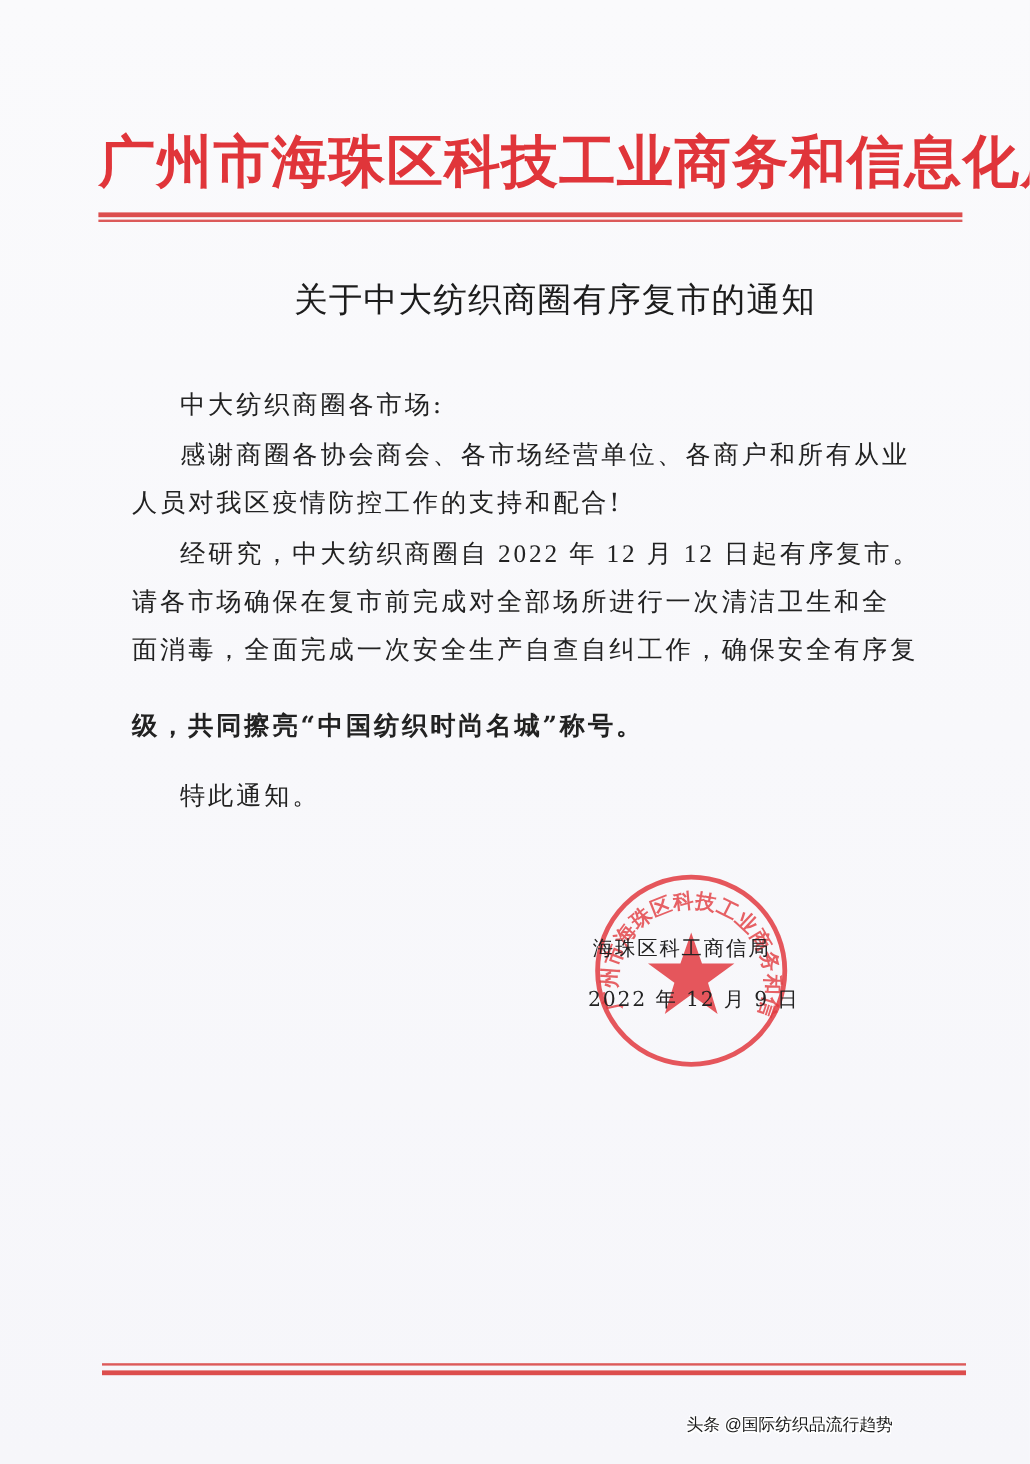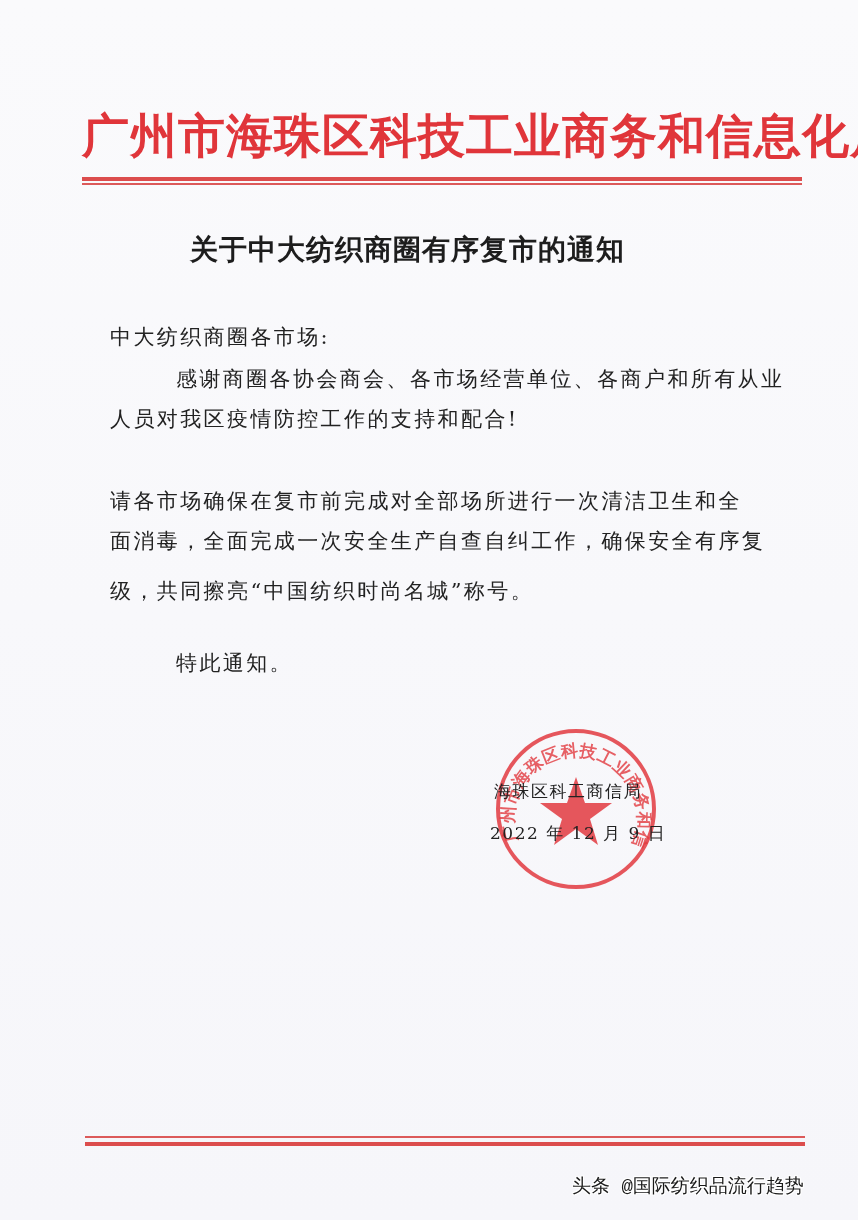--- a/index.html
+++ b/index.html
@@ -11,58 +11,59 @@
   .page { position: absolute; left: 0; top: 0; width: 858px; height: 1220px; background: linear-gradient(#fafafc, #f6f6fa); }
   .agency-header {
     position: absolute; left: 82px; top: 108px; width: 720px; height: 56px;
     color: #e0353a; font-weight: bold; font-size: 47px; line-height: 56px;
     letter-spacing: 1px; white-space: nowrap; text-align: justify;
     font-family: "DejaVu Serif", serif;
   }
   .rule-thick { position: absolute; left: 82px; width: 720px; height: 4px; background: #dc4d4d; }
   .rule-thin { position: absolute; left: 82px; width: 720px; height: 2px; background: #dc5a5a; }
   .doc-title {
-    position: absolute; left: 190px; top: 228px; width: 490px; text-align: left;
-    font-size: 28px; line-height: 44px; font-weight: bold; color: #1d1d1d; white-space: nowrap;
+    position: absolute; left: 190px; top: 228px; width: 490px; text-align: right;
+    font-size: 28px; line-height: 44px; font-weight: normal; color: #1d1d1d; white-space: nowrap;
     letter-spacing: 1px;
   }
   .body-line {
     position: absolute; left: 110px; font-size: 21px; line-height: 30px; color: #222;
     white-space: nowrap; letter-spacing: 2.4px; font-family: "DejaVu Serif", serif;
   }
-  .indent { left: 176px; font-family: Liberation Serif, serif; }
+  .indent { left: 150px; font-family: Liberation Serif, serif; }
   .seal {
     position: absolute; left: 490px; top: 725px; width: 172px; height: 168px;
   }
   .signature-line {
     position: absolute; font-size: 17px; line-height: 30px; color: #222; white-space: nowrap; letter-spacing: 1.5px;
   }
   .watermark {
-    position: absolute; left: 572px; top: 1174px; font-size: 19px; line-height: 26px; color: #1a1a1a;
-    font-family: Liberation Mono, monospace; white-space: nowrap;
+    position: absolute; left: 572px; top: 1174px; font-size: 14px; line-height: 26px; color: #1a1a1a;
+    font-family: Liberation Sans, sans-serif; white-space: nowrap;
     text-shadow: 1px 1px 0 #fff, -1px -1px 0 #fff, 1px -1px 0 #fff, -1px 1px 0 #fff;
   }
 </style>
 </head>
 <body>
 
 <div class="page">
 
   <div class="agency-header">广州市海珠区科技工业商务和信息化局</div>
   <div class="rule-thick" style="top:177px;"></div>
   <div class="rule-thin" style="top:183px;"></div>
 
   <div class="doc-title">关于中大纺织商圈有序复市的通知</div>
 
-  <div class="body-line" style="top:322px;">中大纺织商圈各市场:</div>
+  <div class="body-line" style="top:322px;margin-left:40px;">中大纺织商圈各市场:</div>
   <div class="body-line indent" style="top:364px;">感谢商圈各协会商会、各市场经营单位、各商户和所有从业</div>
   <div class="body-line" style="top:404px;text-align:center;">人员对我区疫情防控工作的支持和配合!</div>
+  <div class="body-line indent" style="top:446px;">经研究，中大纺织商圈自 2022 年 12 月 12 日起有序复市。</div>
   <div class="body-line" style="top:486px;">请各市场确保在复市前完成对全部场所进行一次清洁卫生和全</div>
   <div class="body-line" style="top:526px;">面消毒，全面完成一次安全生产自查自纠工作，确保安全有序复</div>
-  <div class="body-line" style="top:576px;">级，共同擦亮“中国纺织时尚名城”称号。</div>
+  <div class="body-line" style="top:590px;font-weight:bold;">级，共同擦亮“中国纺织时尚名城”称号。</div>
   <div class="body-line indent" style="top:648px;">特此通知。</div>
 
   <div class="seal">
     <svg width="172" height="168" viewBox="0 0 172 168">
       <defs>
         <path id="sealArc" d="M 30 120 A 62 62 0 1 1 142 120" fill="none"></path>
       </defs>
       <circle cx="86" cy="84" r="78" fill="none" stroke="#e23a3f" stroke-width="4" opacity="0.85"></circle>
       <text font-size="17" fill="#e23a3f" opacity="0.8" font-family="DejaVu Serif, serif" font-weight="bold" letter-spacing="0.5">
         <textPath href="#sealArc" startOffset="2%">广州市海珠区科技工业商务和信息化局</textPath>

